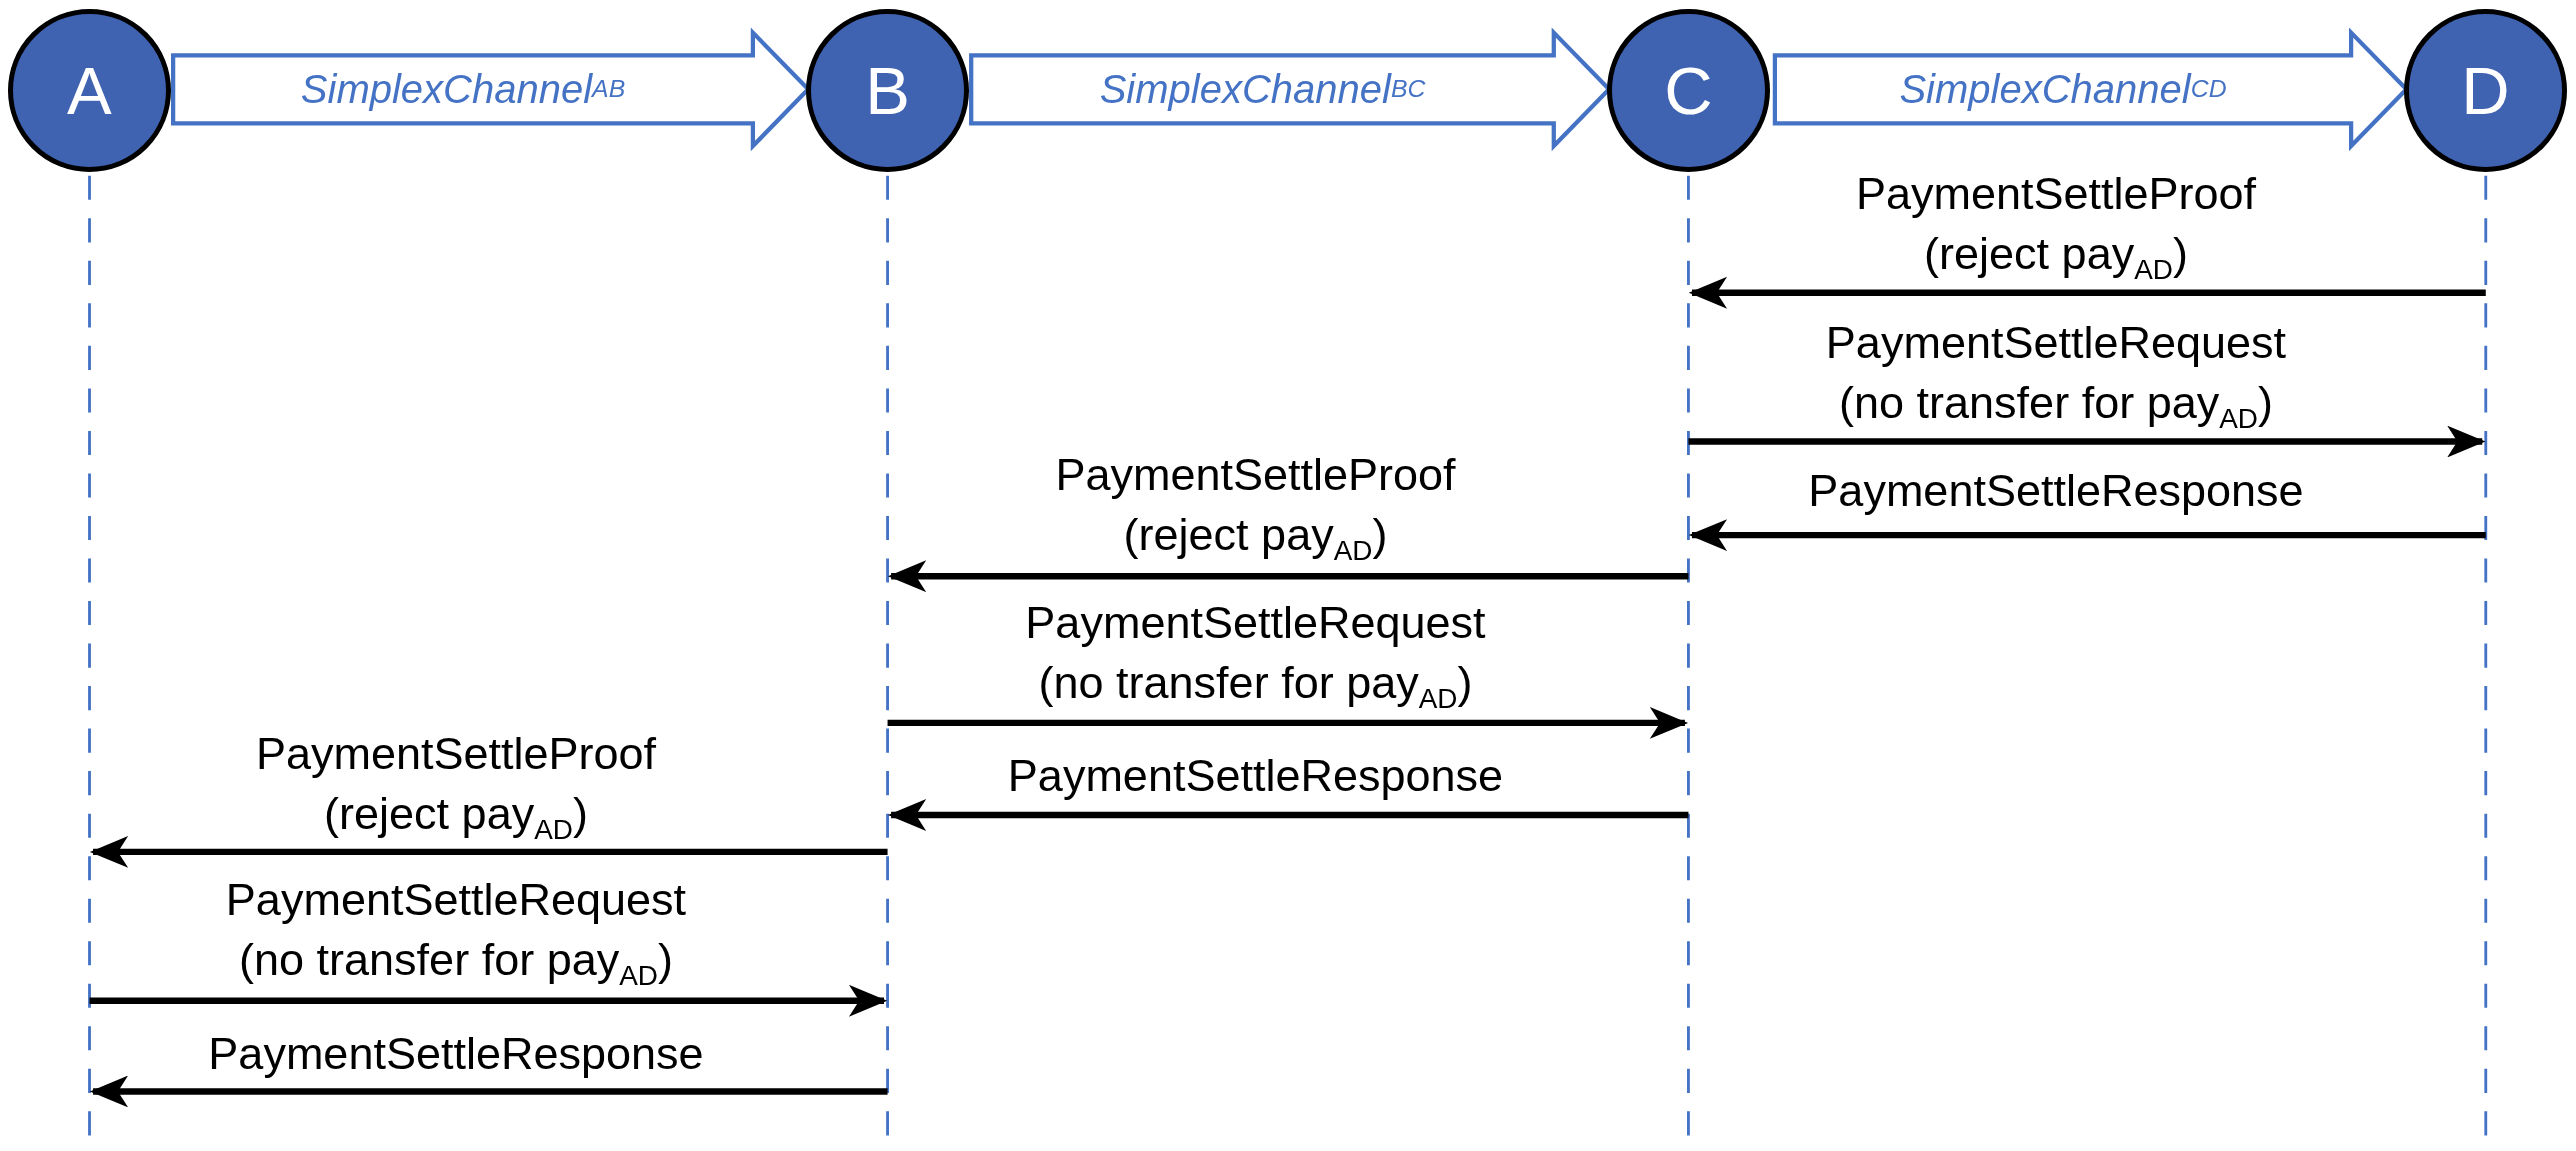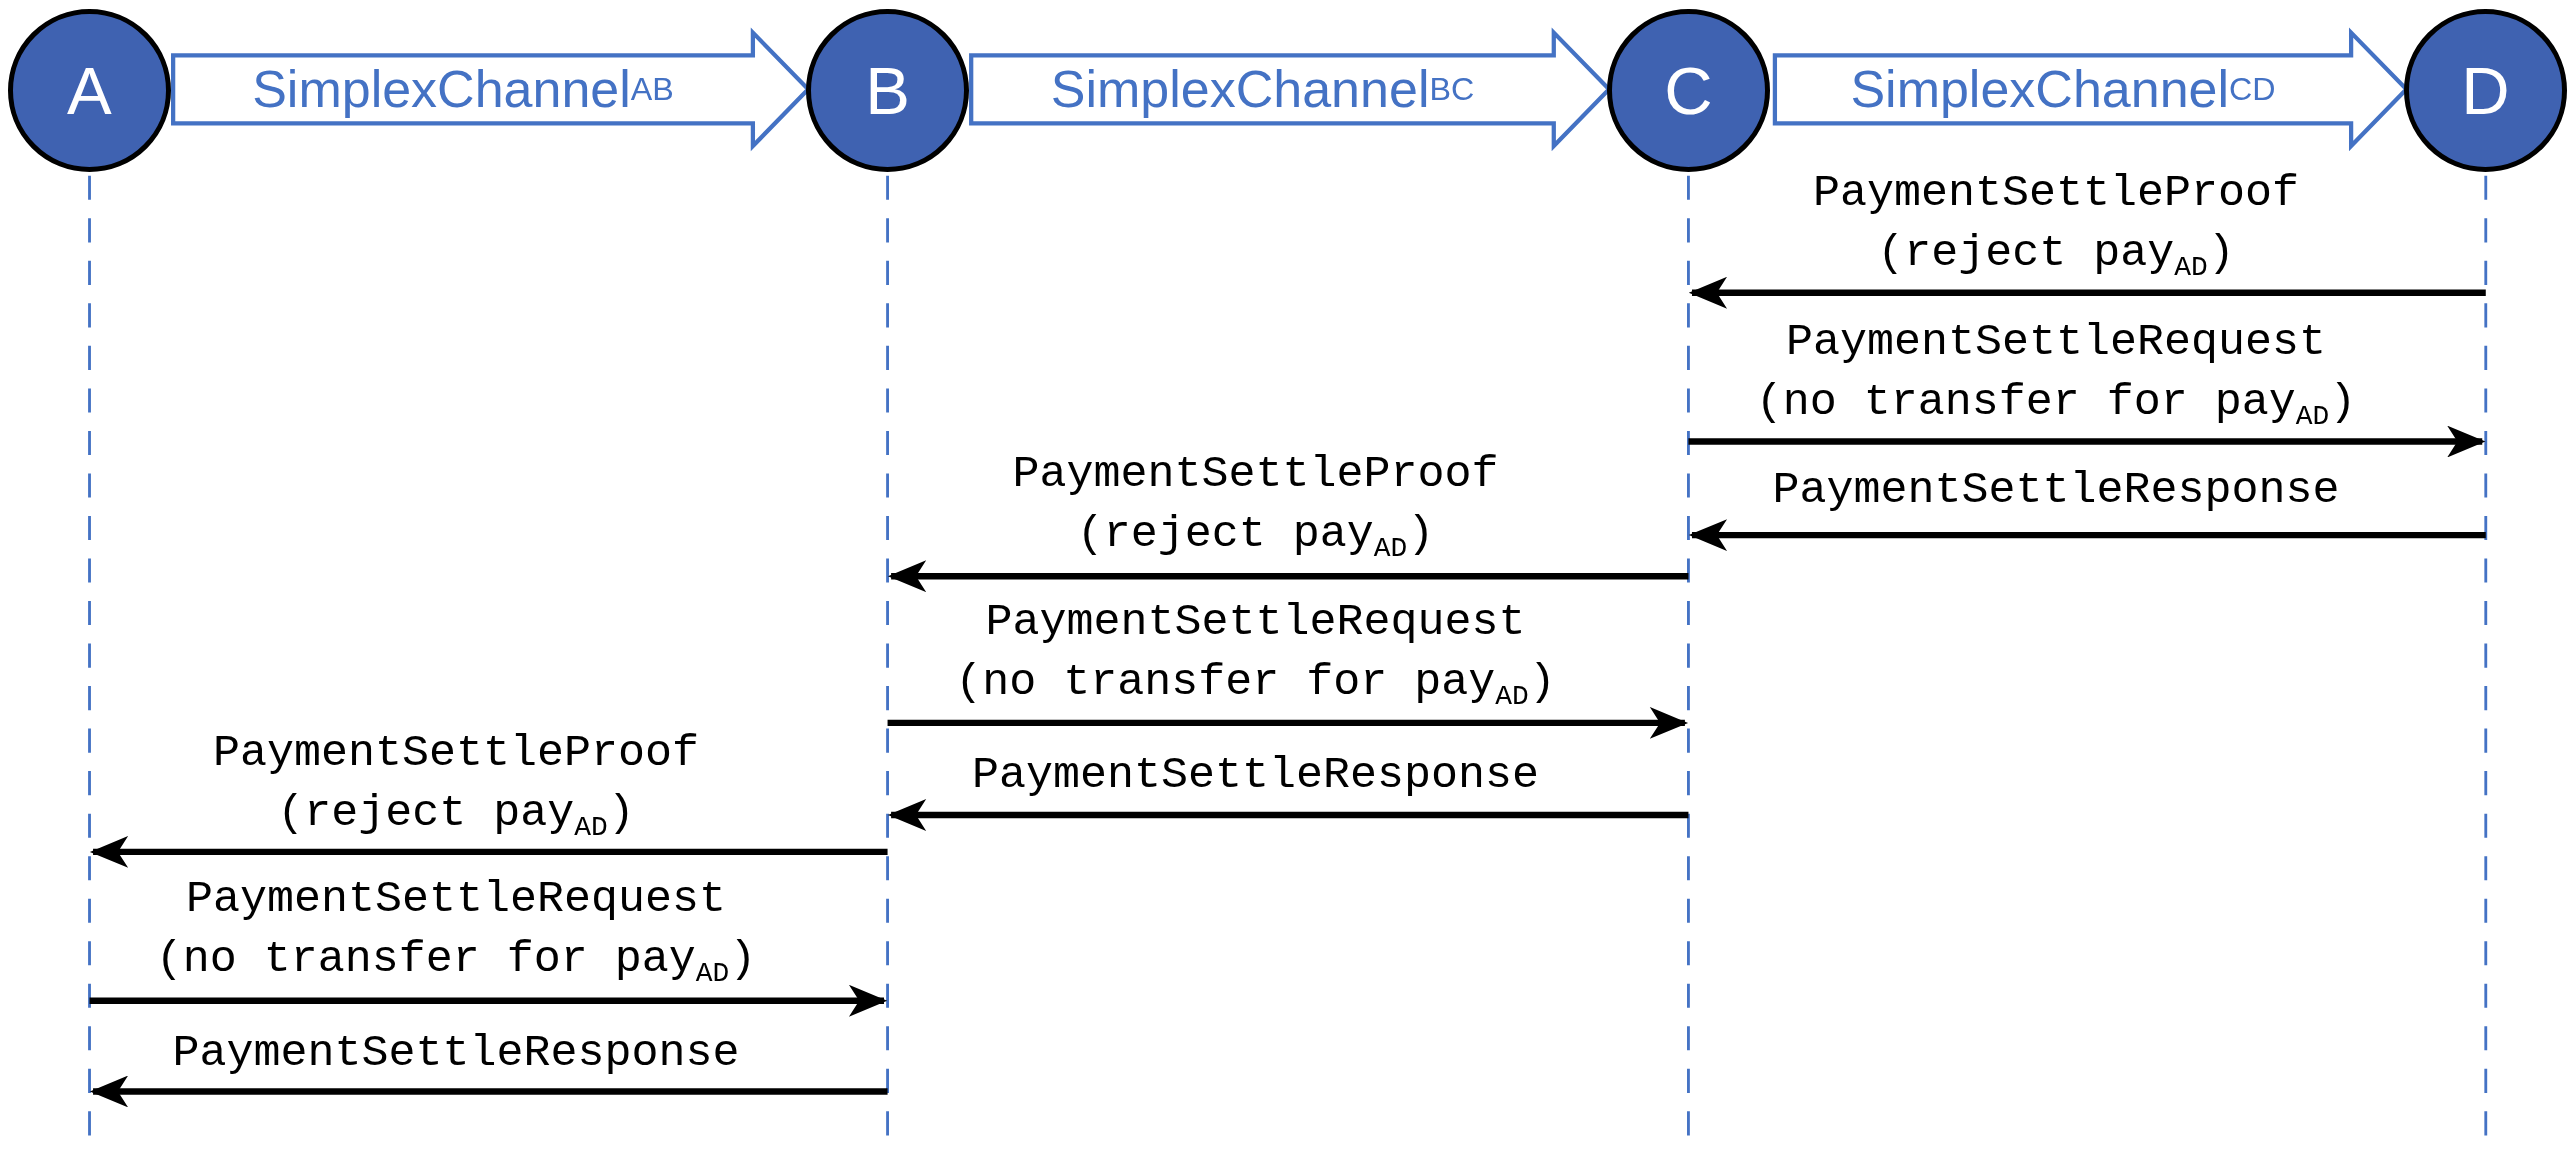--- a/index.html
+++ b/index.html
@@ -52,42 +52,42 @@
     font-size: 67px;
     line-height: 1;
   }
   .channel-label {
     position: absolute;
     height: 68px;
     display: flex;
     align-items: center;
     justify-content: center;
     color: var(--channel, #4472C4);
-    font-size: 52px;
+    font-size: 40px;
     white-space: nowrap;
+    font-style: italic;
   }
   .channel-label sub {
     font-size: 62%;
     line-height: 0;
   }
   #message-labels {
     position: absolute;
     left: 0;
     top: 0;
     width: 100%;
     height: 100%;
   }
   .message-label {
     position: absolute;
     text-align: center;
     color: var(--text, #000000);
     font-size: 45px;
     line-height: 60px;
     white-space: nowrap;
-    font-family: Liberation Mono, monospace;
   }
   .msg-line {
     display: block;
   }
   .message-label sub {
     font-size: 62%;
     line-height: 0;
   }
 </style>
 </head>

